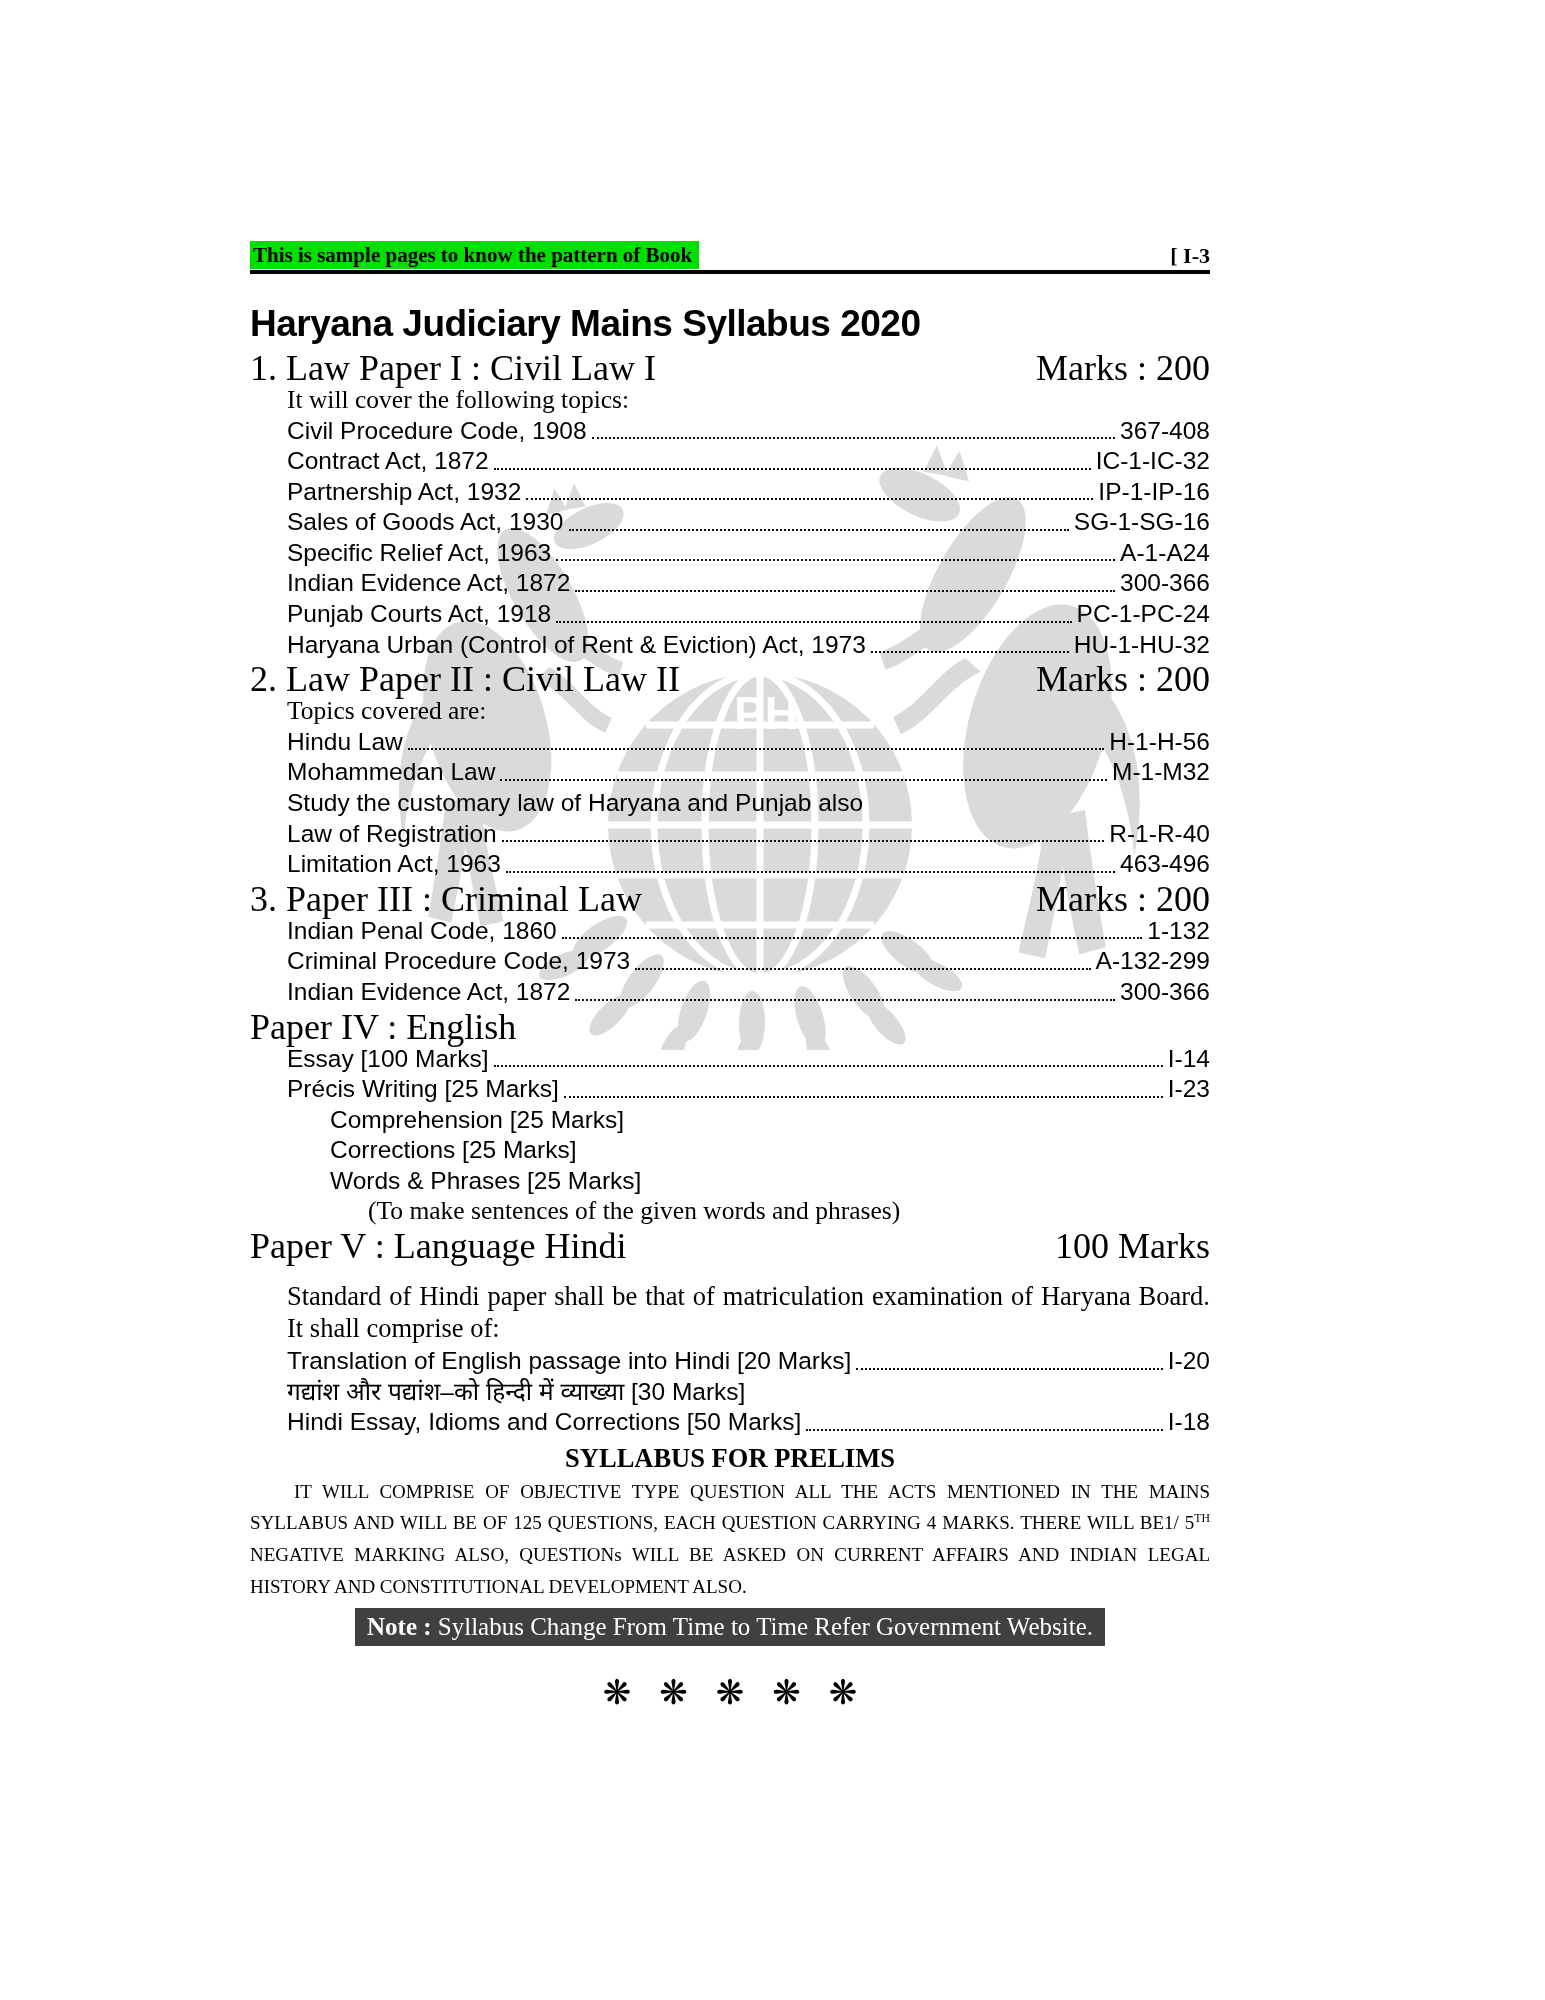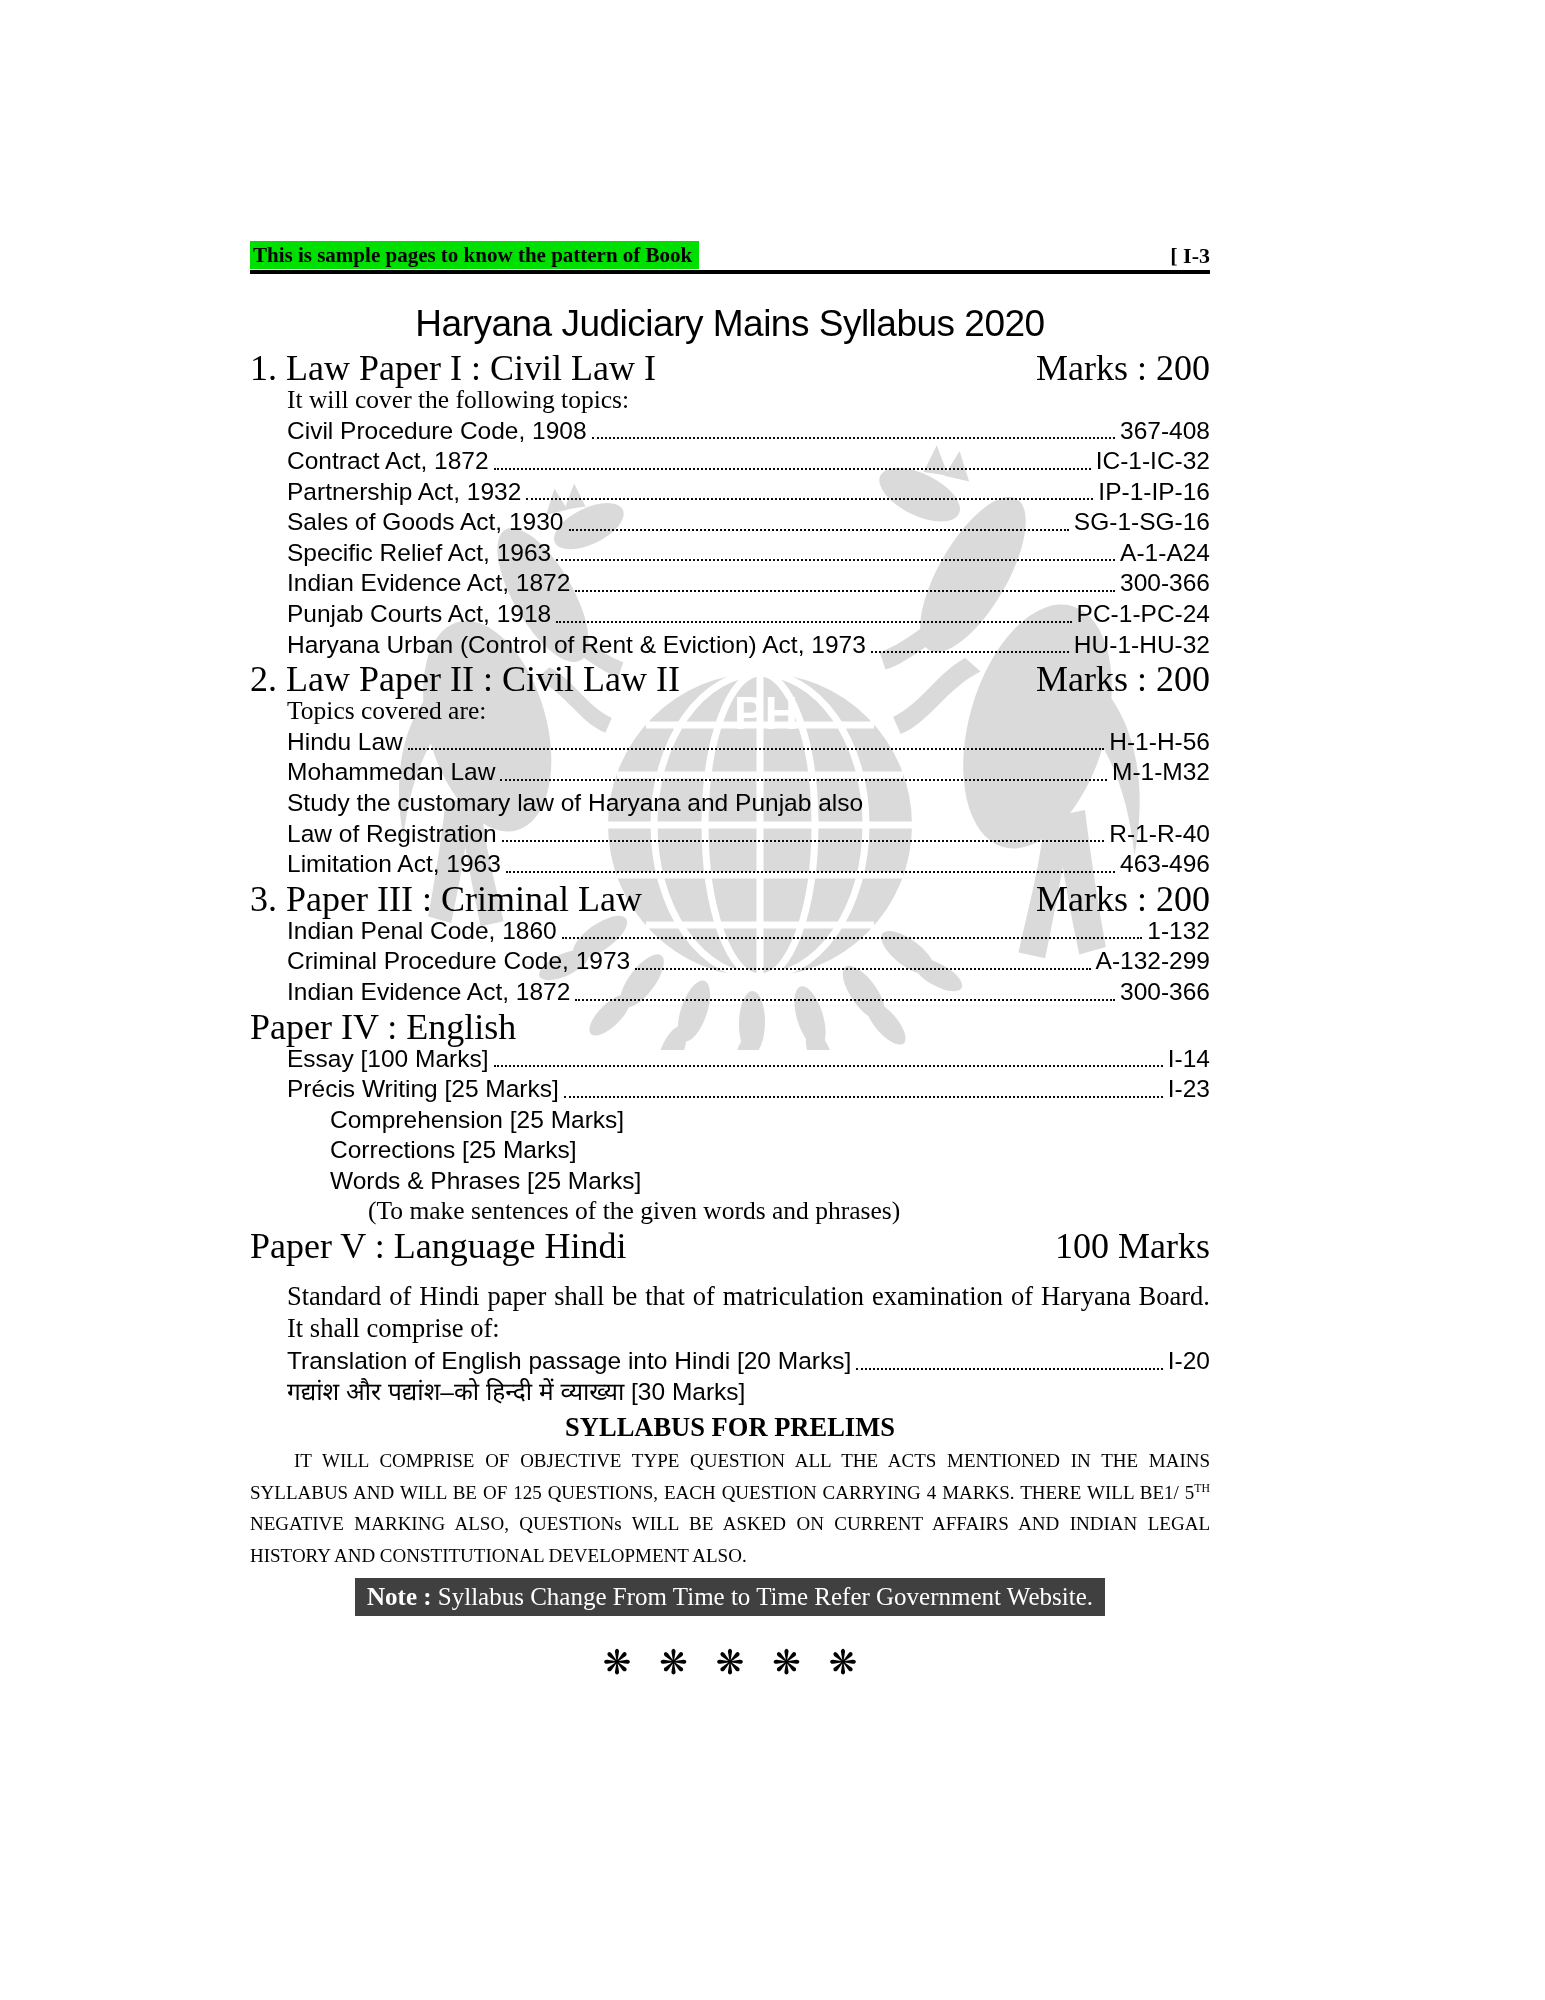--- a/index.html
+++ b/index.html
@@ -10,22 +10,22 @@
   
   .watermark{position:absolute;left:385px;top:410px;width:760px;height:640px;z-index:0;pointer-events:none;}
 
   
   .hdr{display:flex;justify-content:space-between;align-items:flex-end;text-align:right;}
   .hdr-highlight{background:#00e000;font-weight:bold;font-size:21px;line-height:26px;padding:1px 7px 1px 3px;}
   .hdr-ref{font-weight:bold;font-size:22px;line-height:26px;}
   .hdr-rule{border:0;border-top:4px solid #000;margin:1px 0 0 0;}
 
   
-  .title{text-align:center;font-family:"Liberation Sans","DejaVu Sans",sans-serif;
-         font-weight:normal;font-size:37px;line-height:44px;margin:28px 0 6px 0;letter-spacing:-0.5px;}
+  .title{font-family:"Liberation Sans","DejaVu Sans",sans-serif;
+         font-weight:bold;font-size:37px;line-height:44px;margin:28px 0 6px 0;letter-spacing:-0.5px;}
 
   
   .sec-head{display:flex;justify-content:space-between;align-items:baseline;
             font-weight:normal;font-size:36px;line-height:33px;margin-top:3px;}
 
   .intro{font-size:25.5px;line-height:30.5px;margin-left:37px;}
 
   
   .row{display:flex;align-items:flex-end;margin-left:37px;
        font-family:"Liberation Sans","DejaVu Sans",sans-serif;
@@ -247,20 +247,25 @@
   </div>
   <div class="para">Standard of Hindi paper shall be that of matriculation examination of Haryana Board. It shall comprise of:</div>
   <div class="row">
       <span class="lbl">Translation of English passage into Hindi [20 Marks]</span>
       <span class="dots"></span>
       <span class="ref">I-20</span>
     </div>
   <div class="row noleader">
       <span class="lbl">गद्यांश और पद्यांश–को हिन्दी में व्याख्या [30 Marks]</span>
     </div>
+  <div class="row">
+      <span class="lbl">Hindi Essay, Idioms and Corrections [50 Marks]</span>
+      <span class="dots"></span>
+      <span class="ref">I-18</span>
+    </div>
 
   <div class="prelims-head">SYLLABUS FOR PRELIMS</div>
   <p class="prelims-para"><span>IT WILL COMPRISE OF OBJECTIVE TYPE QUESTION ALL THE ACTS MENTIONED IN THE MAINS SYLLABUS AND WILL BE OF 125 QUESTIONS, EACH QUESTION CARRYING 4 MARKS. THERE WILL BE1/ 5</span><sup>TH</sup><span> NEGATIVE MARKING ALSO, QUESTIONs WILL BE ASKED ON CURRENT AFFAIRS AND INDIAN LEGAL HISTORY AND CONSTITUTIONAL DEVELOPMENT ALSO.</span></p>
 
   <div class="note-bar">
       <b>Note :</b>
       <span> Syllabus Change From Time to Time Refer Government Website.</span>
     </div>
 
   <div class="flowers">

